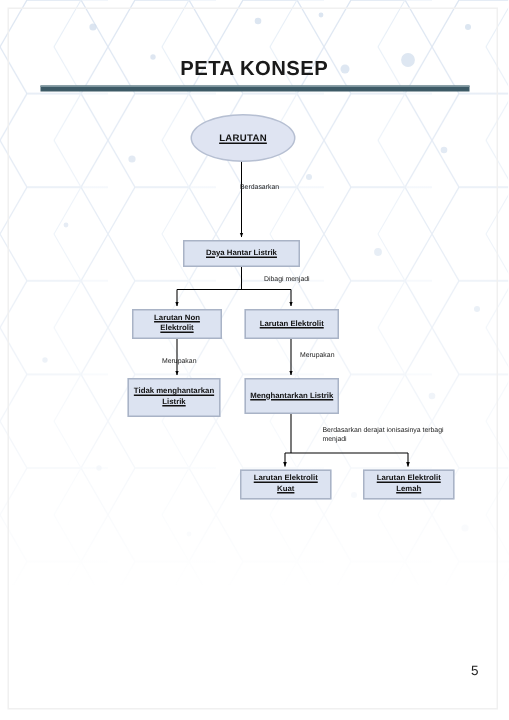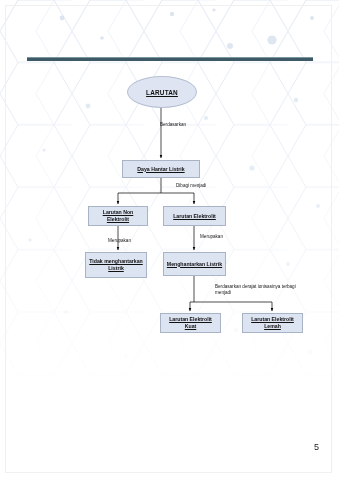--- a/index.html
+++ b/index.html
@@ -181,20 +181,23 @@
       <circle cx="66" cy="312" r="1.8"></circle>
       <circle cx="236" cy="330" r="2.0"></circle>
       <circle cx="310" cy="352" r="2.4"></circle>
       <circle cx="126" cy="356" r="1.6"></circle>
     </g>
     <rect x="0" y="0" width="339" height="400" fill="url(#fadeout)"></rect>
   </svg>
 
   <div id="page-border"></div>
 
+  <div id="title-block">
+    <div id="title-text">PETA KONSEP</div>
+  </div>
   <div id="title-rule"></div>
 
   <svg id="diagram" viewBox="0 0 339 480" xmlns="http://www.w3.org/2000/svg">
     <defs>
       <marker id="arrow" viewBox="0 0 10 10" refX="8.5" refY="5" markerWidth="5" markerHeight="5" orient="auto-start-reverse">
         <path d="M 0 1.5 L 9 5 L 0 8.5 z" fill="#000000"></path>
       </marker>
     </defs>
     <g stroke="#000000" stroke-width="0.7" fill="none">
 

